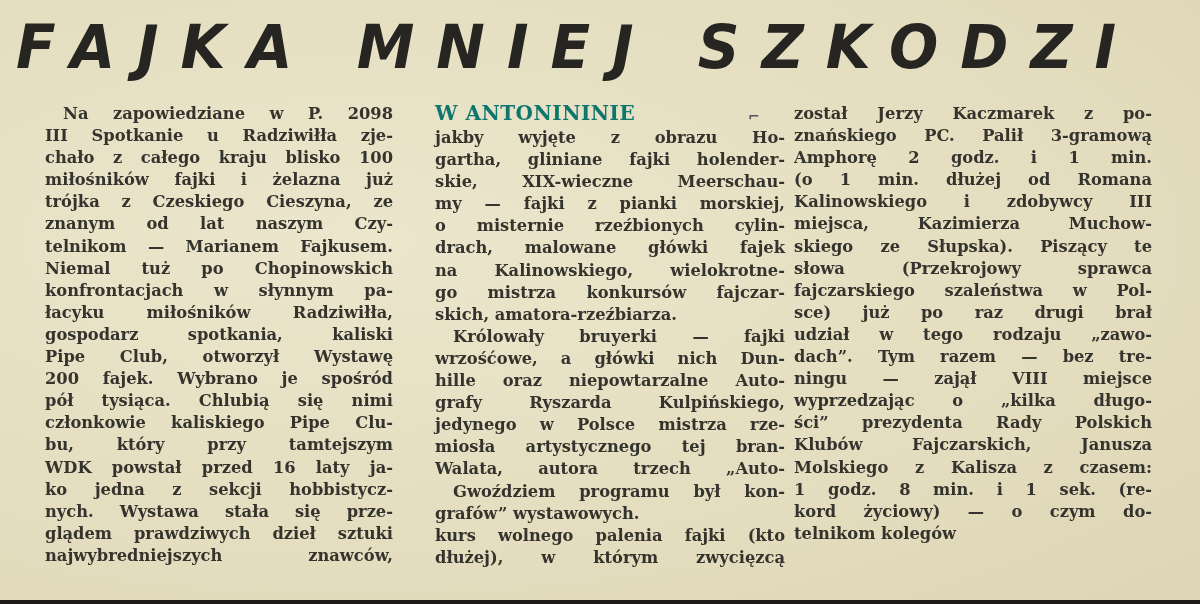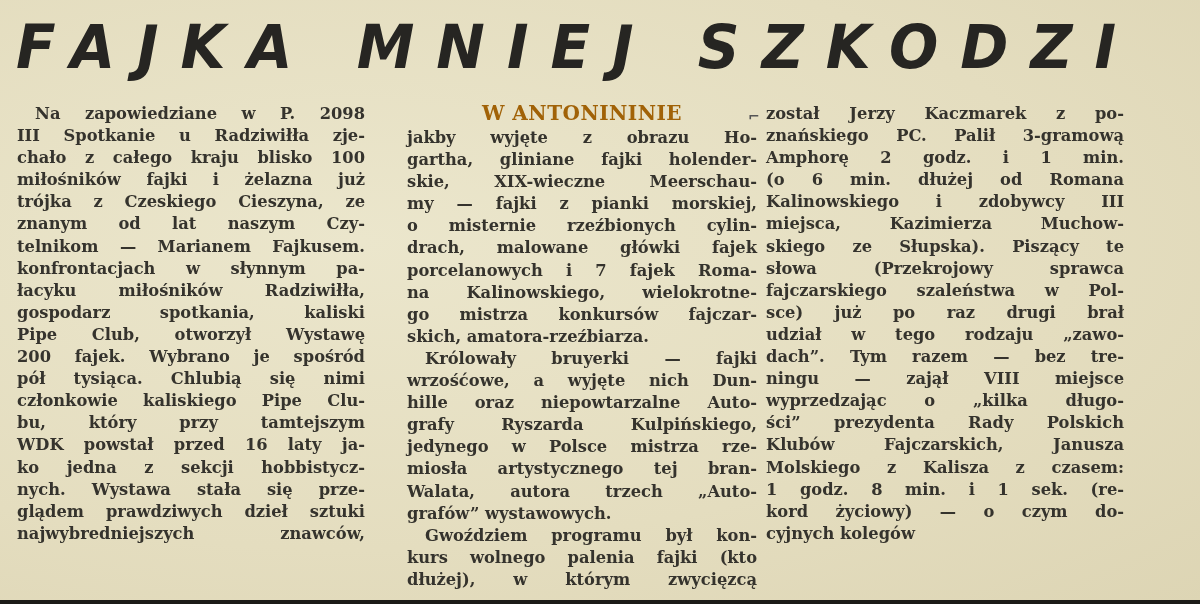--- a/index.html
+++ b/index.html
@@ -20,28 +20,29 @@
     transform: scaleY(1.05);
     white-space: nowrap;
     line-height: 70px;
   }
   .col {
     position: absolute; top: 103px;
     font-size: 16.3px; line-height: 22.1px;
     font-weight: bold;
     text-align: justify;
     color: #35332d;
+    margin-left: 28px;
   }
   .col1 { left: 17px; width: 348px; }
   .col2 { left: 407px; width: 350px; top: 99px; }
   .col3 { left: 766px; width: 358px; }
   .subhead {
-    text-align: center; font-size: 20px; font-weight: bold;
+    text-align: left; font-size: 20px; font-weight: bold;
     line-height: 28px; letter-spacing: 0.5px; margin-bottom: 0;
-    color: #a16207;
+    color: #0f766e;
   }
   .line { display: block; text-align: justify; text-align-last: justify; white-space: nowrap; }
   .line.last { text-align-last: left; }
   .signature {
     position: absolute; left: 980px; top: 564px;
     font-size: 16px; font-weight: bold; letter-spacing: 1px; color: #000000; margin-top: 48px;
   }
   .bottom-edge {
     position: absolute; left: 0; top: 600px; width: 1200px; height: 4px; background: #1c1b18;
   }
@@ -54,20 +55,21 @@
   <div class="headline">FAJKA MNIEJ SZKODZI</div>
 
   <div class="col col1">
     <span class="line" style="padding-left:18px">Na zapowiedziane w P. 2098</span>
     <span class="line">III Spotkanie u Radziwiłła zje-</span>
     <span class="line">chało z całego kraju blisko 100</span>
     <span class="line">miłośników fajki i żelazna już</span>
     <span class="line">trójka z Czeskiego Cieszyna, ze</span>
     <span class="line">znanym od lat naszym Czy-</span>
     <span class="line">telnikom — Marianem Fajkusem.</span>
+    <span class="line">Niemal tuż po Chopinowskich</span>
     <span class="line">konfrontacjach w słynnym pa-</span>
     <span class="line">łacyku miłośników Radziwiłła,</span>
     <span class="line">gospodarz spotkania, kaliski</span>
     <span class="line">Pipe Club, otworzył Wystawę</span>
     <span class="line">200 fajek. Wybrano je spośród</span>
     <span class="line">pół tysiąca. Chlubią się nimi</span>
     <span class="line">członkowie kaliskiego Pipe Clu-</span>
     <span class="line">bu, który przy tamtejszym</span>
     <span class="line">WDK powstał przed 16 laty ja-</span>
     <span class="line">ko jedna z sekcji hobbistycz-</span>
@@ -77,56 +79,55 @@
   </div>
 
   <div class="col col2">
     <div class="subhead">W ANTONININIE</div>
     <span class="line">jakby wyjęte z obrazu Ho-</span>
     <span class="line">gartha, gliniane fajki holender-</span>
     <span class="line">skie, XIX-wieczne Meerschau-</span>
     <span class="line">my — fajki z pianki morskiej,</span>
     <span class="line">o misternie rzeźbionych cylin-</span>
     <span class="line">drach, malowane główki fajek</span>
-    <span class="line">porcelanowych i 7 fajek Roma-</span>
     <span class="line">na Kalinowskiego, wielokrotne-</span>
     <span class="line">go mistrza konkursów fajczar-</span>
     <span class="line last">skich, amatora-rzeźbiarza.</span>
     <span class="line" style="padding-left:18px">Królowały bruyerki — fajki</span>
-    <span class="line">wrzośćowe, a wyjęte nich Dun-</span>
+    <span class="line">wrzośćowe, a główki nich Dun-</span>
     <span class="line">hille oraz niepowtarzalne Auto-</span>
     <span class="line">grafy Ryszarda Kulpińskiego,</span>
     <span class="line">jedynego w Polsce mistrza rze-</span>
     <span class="line">miosła artystycznego tej bran-</span>
     <span class="line">Walata, autora trzech „Auto-</span>
+    <span class="line" style="padding-left:18px">Gwoździem programu był kon-</span>
     <span class="line last">grafów” wystawowych.</span>
-    <span class="line" style="padding-left:18px">Gwoździem programu był kon-</span>
     <span class="line">kurs wolnego palenia fajki (kto</span>
     <span class="line">dłużej), w którym zwycięzcą</span>
   </div>
   <div class="mark">⌐</div>
 
   <div class="col col3">
     <span class="line">został Jerzy Kaczmarek z po-</span>
     <span class="line">znańskiego PC. Palił 3-gramową</span>
     <span class="line">Amphorę 2 godz. i 1 min.</span>
-    <span class="line">(o 6 min. dłużej od Romana</span>
+    <span class="line">(o 1 min. dłużej od Romana</span>
     <span class="line">Kalinowskiego i zdobywcy III</span>
     <span class="line">miejsca, Kazimierza Muchow-</span>
     <span class="line">skiego ze Słupska). Piszący te</span>
     <span class="line">słowa (Przekrojowy sprawca</span>
     <span class="line">fajczarskiego szaleństwa w Pol-</span>
     <span class="line">sce) już po raz drugi brał</span>
     <span class="line">udział w tego rodzaju „zawo-</span>
     <span class="line">dach”. Tym razem — bez tre-</span>
     <span class="line">ningu — zajął VIII miejsce</span>
     <span class="line">wyprzedzając o „kilka długo-</span>
     <span class="line">ści” prezydenta Rady Polskich</span>
     <span class="line">Klubów Fajczarskich, Janusza</span>
     <span class="line">Molskiego z Kalisza z czasem:</span>
     <span class="line">1 godz. 8 min. i 1 sek. (re-</span>
     <span class="line">kord życiowy) — o czym do-</span>
-    <span class="line last">cyjnych kolegów</span>
+    <span class="line last">telnikom kolegów</span>
   </div>
 
   <div class="signature">Zbigniew Turek</div>
   <div class="bottom-edge"></div>
 </div>
 
 </body></html>

